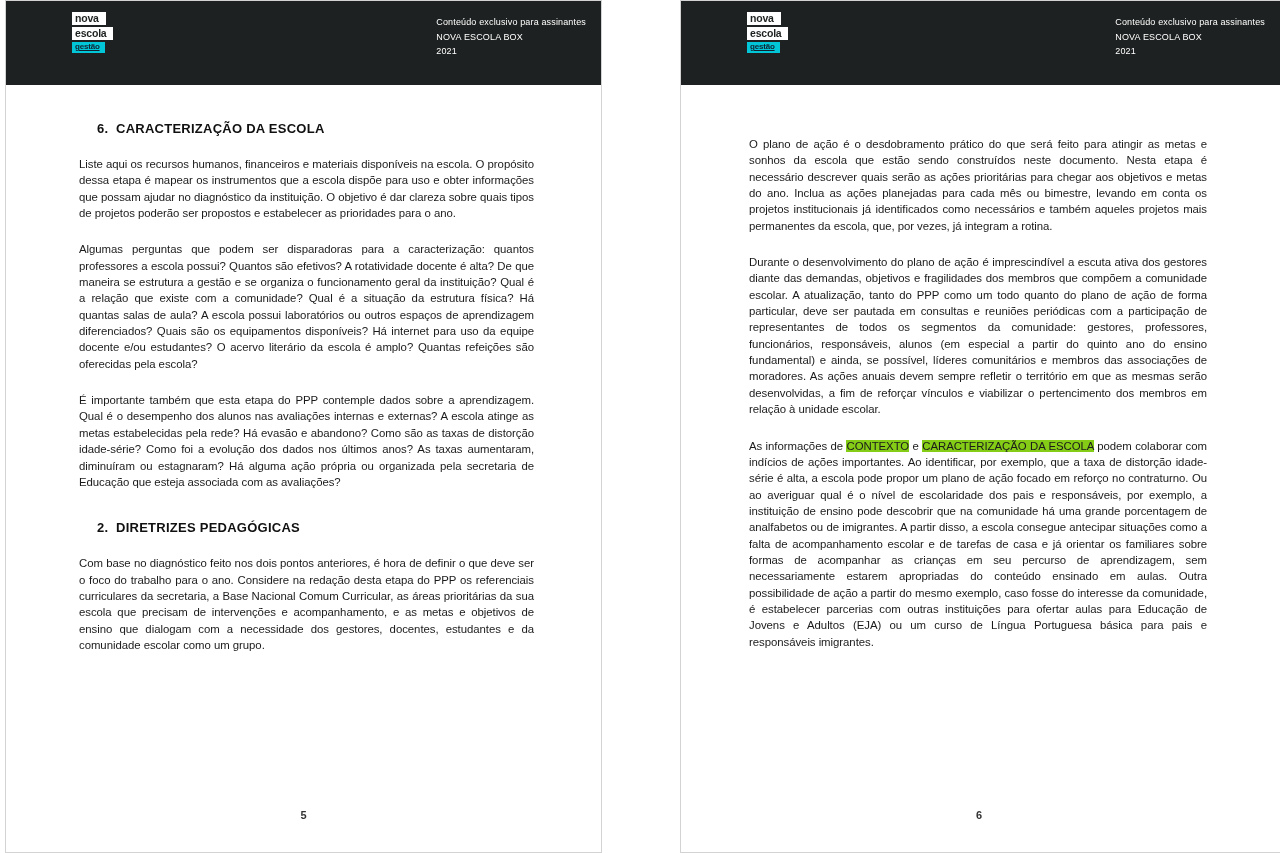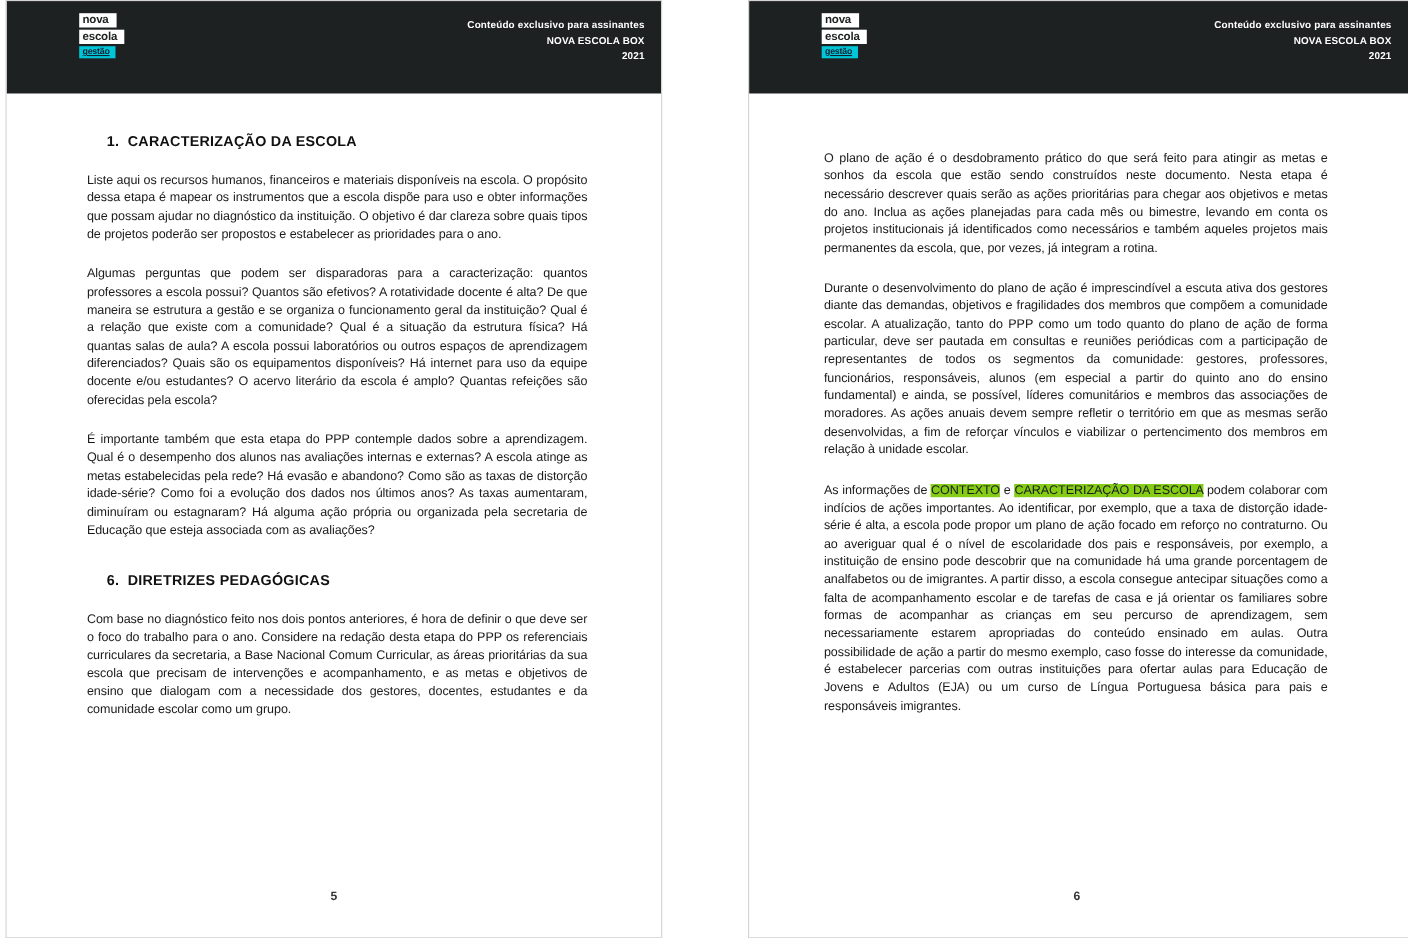--- a/index.html
+++ b/index.html
@@ -67,27 +67,26 @@
     line-height: 10px;
     font-weight: 700;
     padding: 0px 3px 1px 3px;
     text-decoration: underline;
   }
 
   .header-meta {
     position: absolute;
     right: 15px;
     top: 14px;
-    text-align: right;
+    text-align: left;
     color: #ffffff;
     font-family: "Liberation Sans", sans-serif;
     font-size: 9px;
     line-height: 14.5px;
     letter-spacing: 0.15px;
-    font-weight: bold;
   }
 
   .page-body {
     position: relative;
     padding: 0 73px;
     box-sizing: border-box;
   }
 
   #page-left  .page-body { padding-left: 73px; padding-right: 67px; padding-top: 36px; }
   #page-right .page-body { padding-left: 68px; padding-right: 73px; padding-top: 51px; }
@@ -152,29 +151,29 @@
       </div>
       <div class="header-meta">
         <div>Conteúdo exclusivo para assinantes</div>
         <div>NOVA ESCOLA BOX</div>
         <div>2021</div>
       </div>
     </div>
 
     <div class="page-body">
 
-      <h2 class="section-heading">1.  CARACTERIZAÇÃO DA ESCOLA</h2>
+      <h2 class="section-heading">6.  CARACTERIZAÇÃO DA ESCOLA</h2>
 
       <p class="body-text">Liste aqui os recursos humanos, financeiros e materiais disponíveis na escola. O propósito dessa etapa é mapear os instrumentos que a escola dispõe para uso e obter informações que possam ajudar no diagnóstico da instituição. O objetivo é dar clareza sobre quais tipos de projetos poderão ser propostos e estabelecer as prioridades para o ano.</p>
       <p class="body-text">Algumas perguntas que podem ser disparadoras para a caracterização: quantos professores a escola possui? Quantos são efetivos? A rotatividade docente é alta? De que maneira se estrutura a gestão e se organiza o funcionamento geral da instituição? Qual é a relação que existe com a comunidade? Qual é a situação da estrutura física? Há quantas salas de aula? A escola possui laboratórios ou outros espaços de aprendizagem diferenciados? Quais são os equipamentos disponíveis? Há internet para uso da equipe docente e/ou estudantes?  O acervo literário da escola é amplo? Quantas refeições são oferecidas pela escola?</p>
       <p class="body-text">É importante também que esta etapa do PPP contemple dados sobre a aprendizagem. Qual é o desempenho dos alunos nas avaliações internas e externas? A escola atinge as metas estabelecidas pela rede? Há evasão e abandono? Como são as taxas de distorção idade-série? Como foi a evolução dos dados nos últimos anos? As taxas aumentaram, diminuíram ou estagnaram? Há alguma ação própria ou organizada pela secretaria de Educação que esteja associada com as avaliações?</p>
 
       <div class="gap-before-heading"></div>
 
-      <h2 class="section-heading">6.  DIRETRIZES PEDAGÓGICAS</h2>
+      <h2 class="section-heading">2.  DIRETRIZES PEDAGÓGICAS</h2>
 
       <p class="body-text">Com base no diagnóstico feito nos dois pontos anteriores, é hora de definir o que deve ser o foco do trabalho para o ano. Considere na redação desta etapa do PPP os referenciais curriculares da secretaria, a Base Nacional Comum Curricular, as áreas prioritárias da sua escola que precisam de intervenções e acompanhamento, e as metas e objetivos de ensino que dialogam com a necessidade dos gestores, docentes, estudantes e da comunidade escolar como um grupo.</p>
     </div>
 
     <div class="page-number">5</div>
   </div>
 
   <div class="page" id="page-right">
 
     <div class="page-header">

